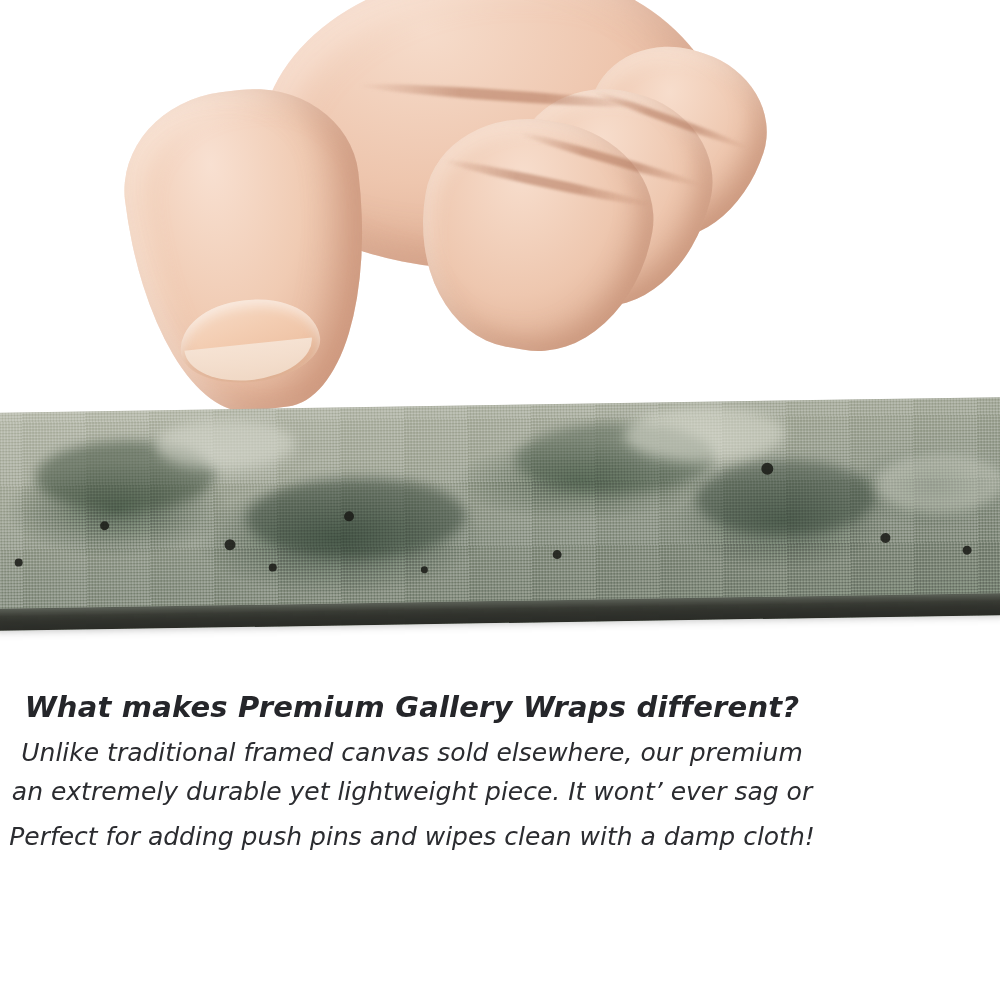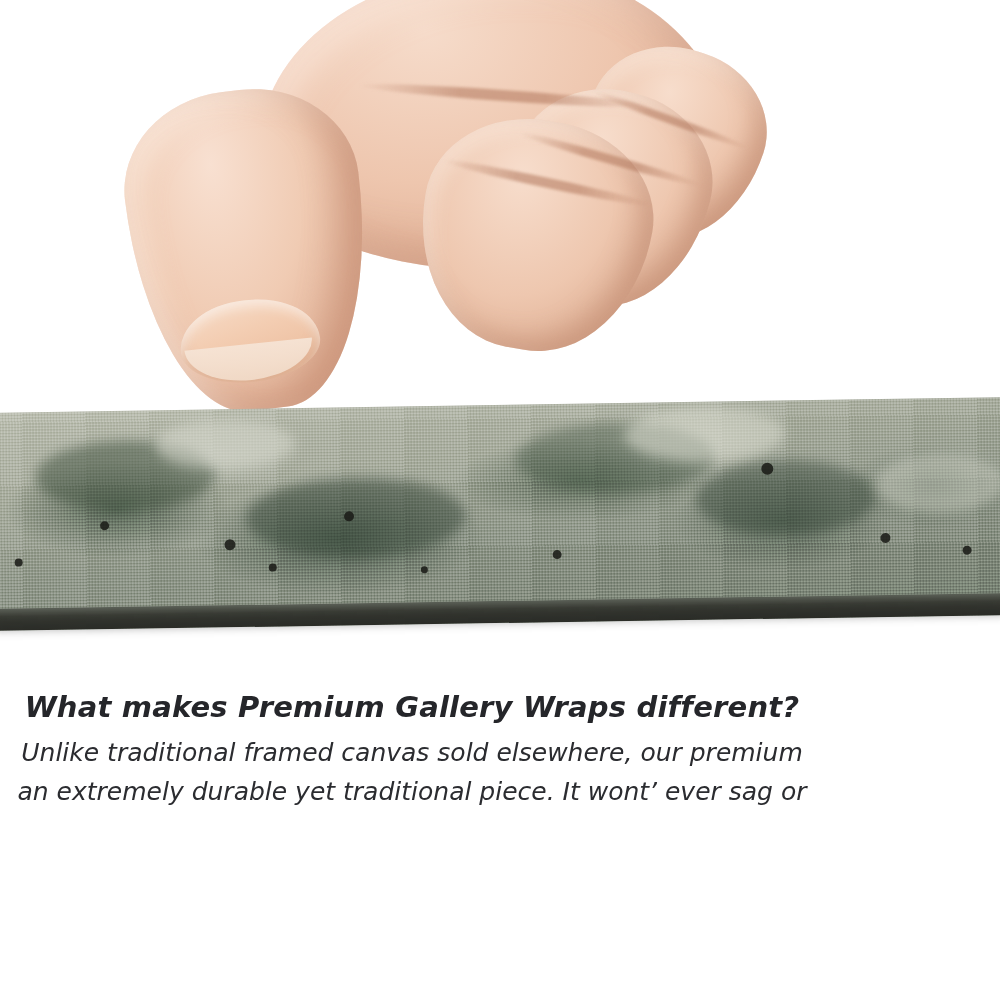--- a/index.html
+++ b/index.html
@@ -243,17 +243,18 @@
       <div class="strip-bevel"></div>
     </div>
     <div class="strip-shadow"></div>
 
   </div>
 
   <div class="caption">
     <h2>What makes Premium Gallery Wraps different?</h2>
     <p>
       <span class="line">Unlike traditional framed canvas sold elsewhere, our premium</span>
-      <span class="line">an extremely durable yet traditional piece. It wont’ ever sag or</span>
+      <span class="line">an extremely durable yet lightweight piece. It wont’ ever sag or</span>
+      <span class="last">Perfect for adding push pins and wipes clean with a damp cloth!</span>
     </p>
   </div>
 
 </div>
 
 </body></html>

